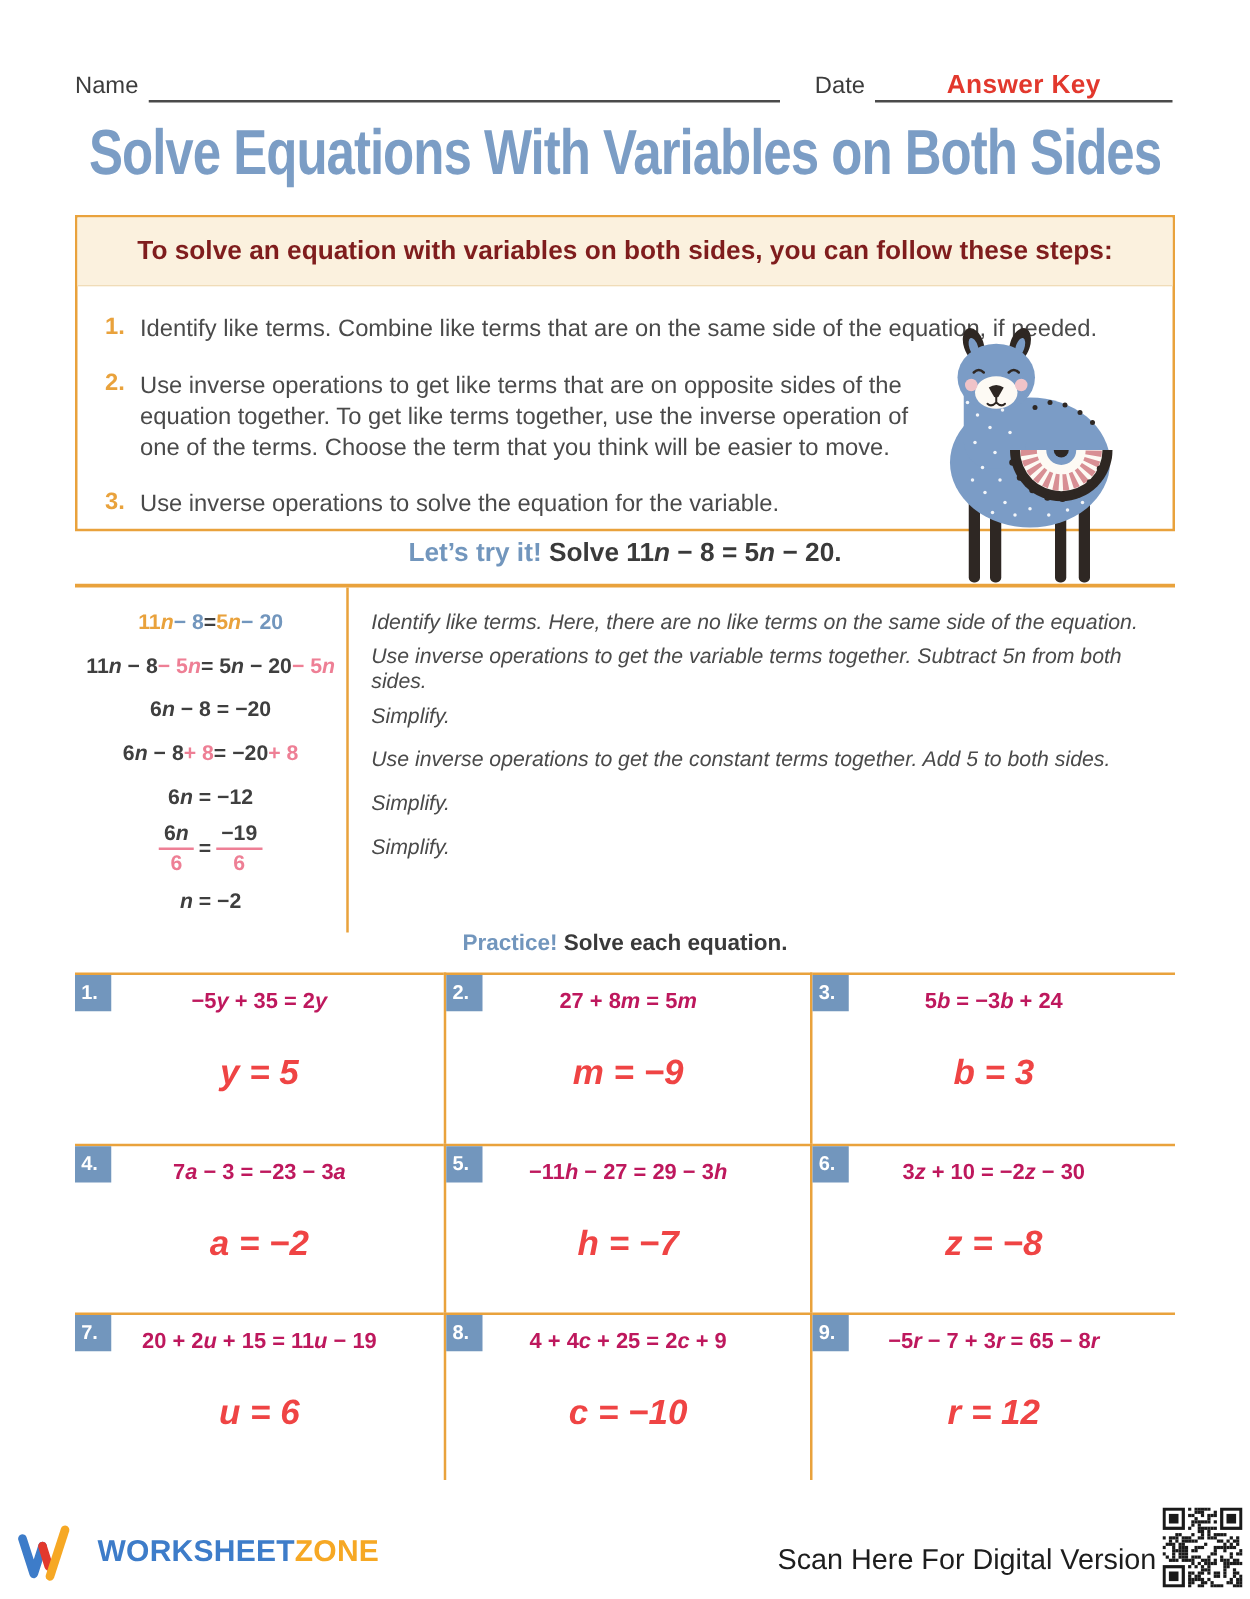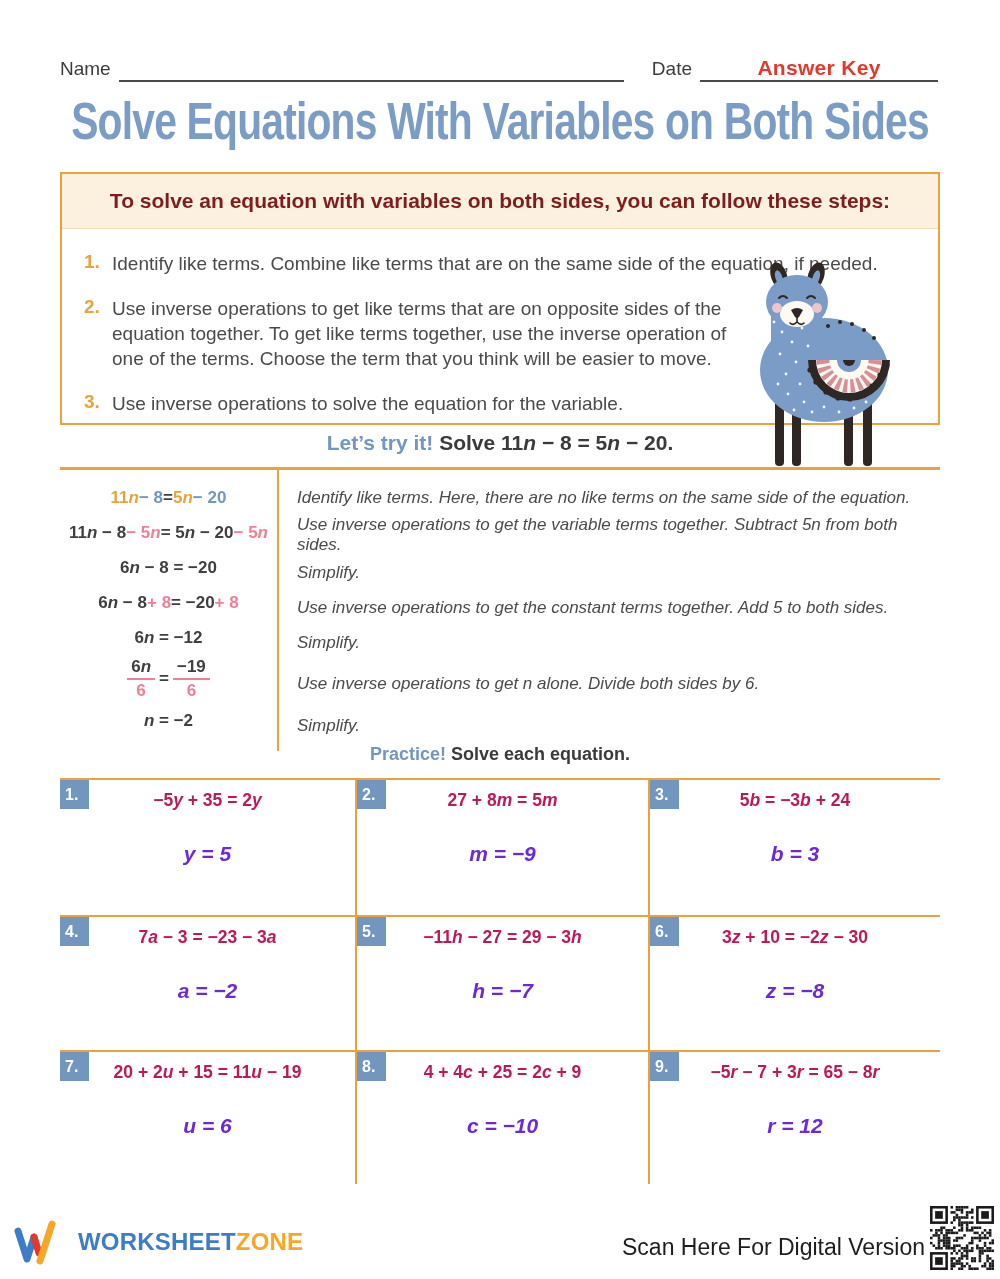--- a/index.html
+++ b/index.html
@@ -48,21 +48,21 @@
 
   
   .practice-heading { position:absolute; left:0; right:0; top:744px; text-align:center; font-size:18px; color:#3a3a3a; }
 
   
   .grid { position:absolute; left:60px; top:778px; width:880px; display:grid; grid-template-columns:295px 295px 290px; grid-template-rows:137px 135px 134px; }
   .cell { position:relative; border-top:2.5px solid #e9a23c; }
   .cell.mid { border-left:2px solid #e9a23c; border-right:2px solid #e9a23c; }
   .badge { position:absolute; left:0; top:0; width:29px; height:29px; background:#7296bd; color:#ffffff; font-weight:bold; font-size:16px; display:flex; align-items:center; padding-left:5px; }
   .cell-eq { position:absolute; left:0; right:0; top:10px; text-align:center; font-size:17.5px; font-weight:bold; color:#be185d; }
-  .cell-ans { position:absolute; left:0; right:0; top:62px; text-align:center; font-size:21px; font-weight:bold; font-style:italic; color:#6d28d9; }
+  .cell-ans { position:absolute; left:0; right:0; top:62px; text-align:center; font-size:28px; font-weight:bold; font-style:italic; color:#ef4444; }
 
   
   .footer { position:absolute; left:0; right:0; bottom:0; height:80px; }
   .brand { position:absolute; left:14px; bottom:14px; display:flex; align-items:center; }
   .brand-text { font-size:24px; font-weight:800; letter-spacing:0.2px; margin-left:20px; }
   .brand-first { color:#3d7cc9; } .brand-second { color:#f6a824; }
   .scan-label { position:absolute; right:75px; bottom:18px; font-size:23px; color:#1d1d1d; }
   .qr { position:absolute; right:6px; bottom:9px; width:64px; height:64px; }
 
   i { font-style:italic; }
@@ -224,21 +224,20 @@
         <div class="ex-eq-row">
           <span class="seg-dark"><i>n</i> = −2</span>
         </div>
       </div>
     <div class="ex-right" id="ex-right">
         <div class="ex-note-row">Identify like terms. Here, there are no like terms on the same side of the equation.</div>
         <div class="ex-note-row">Use inverse operations to get the variable terms together. Subtract 5n from both sides.</div>
         <div class="ex-note-row">Simplify.</div>
         <div class="ex-note-row">Use inverse operations to get the constant terms together. Add 5 to both sides.</div>
         <div class="ex-note-row">Simplify.</div>
-        <div class="ex-note-row tall">Use inverse operations to get n alone. Divide both sides by 6.</div>
         <div class="ex-note-row">Simplify.</div>
       </div>
   </div>
 
   <div class="practice-heading">
     <span class="accent-blue">Practice!</span>
     <span class="heading-rest"> <span>Solve each equation.</span></span>
   </div>
 
   <div class="grid" id="grid">

